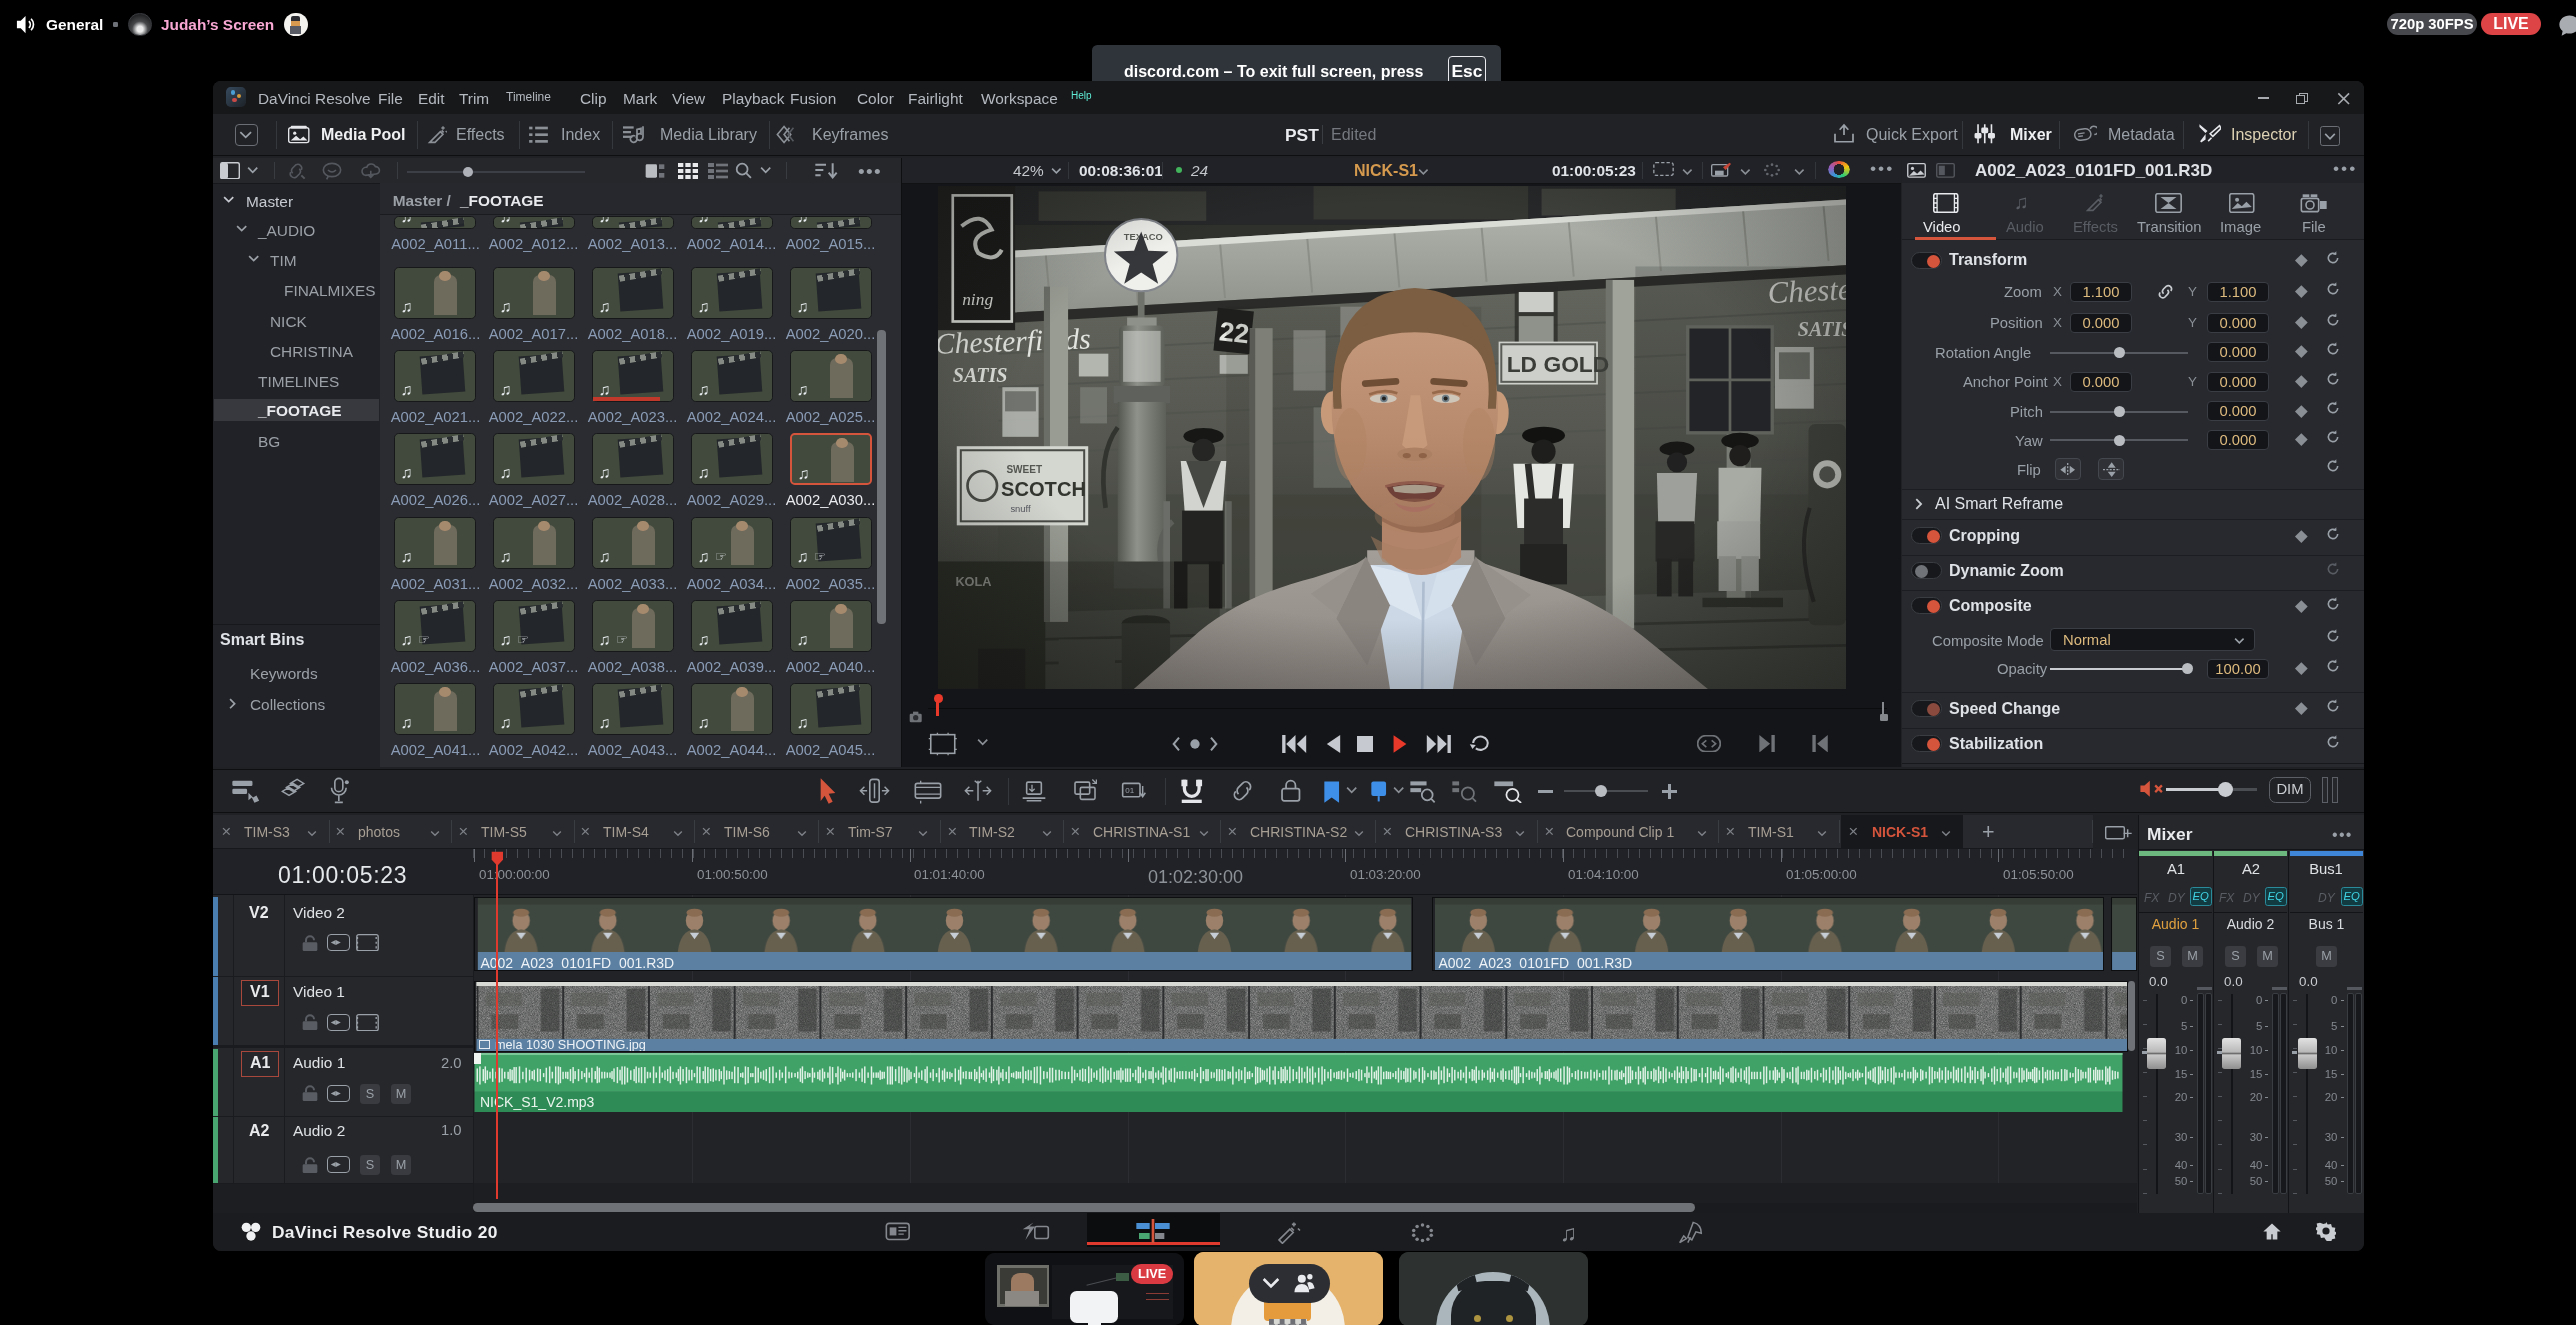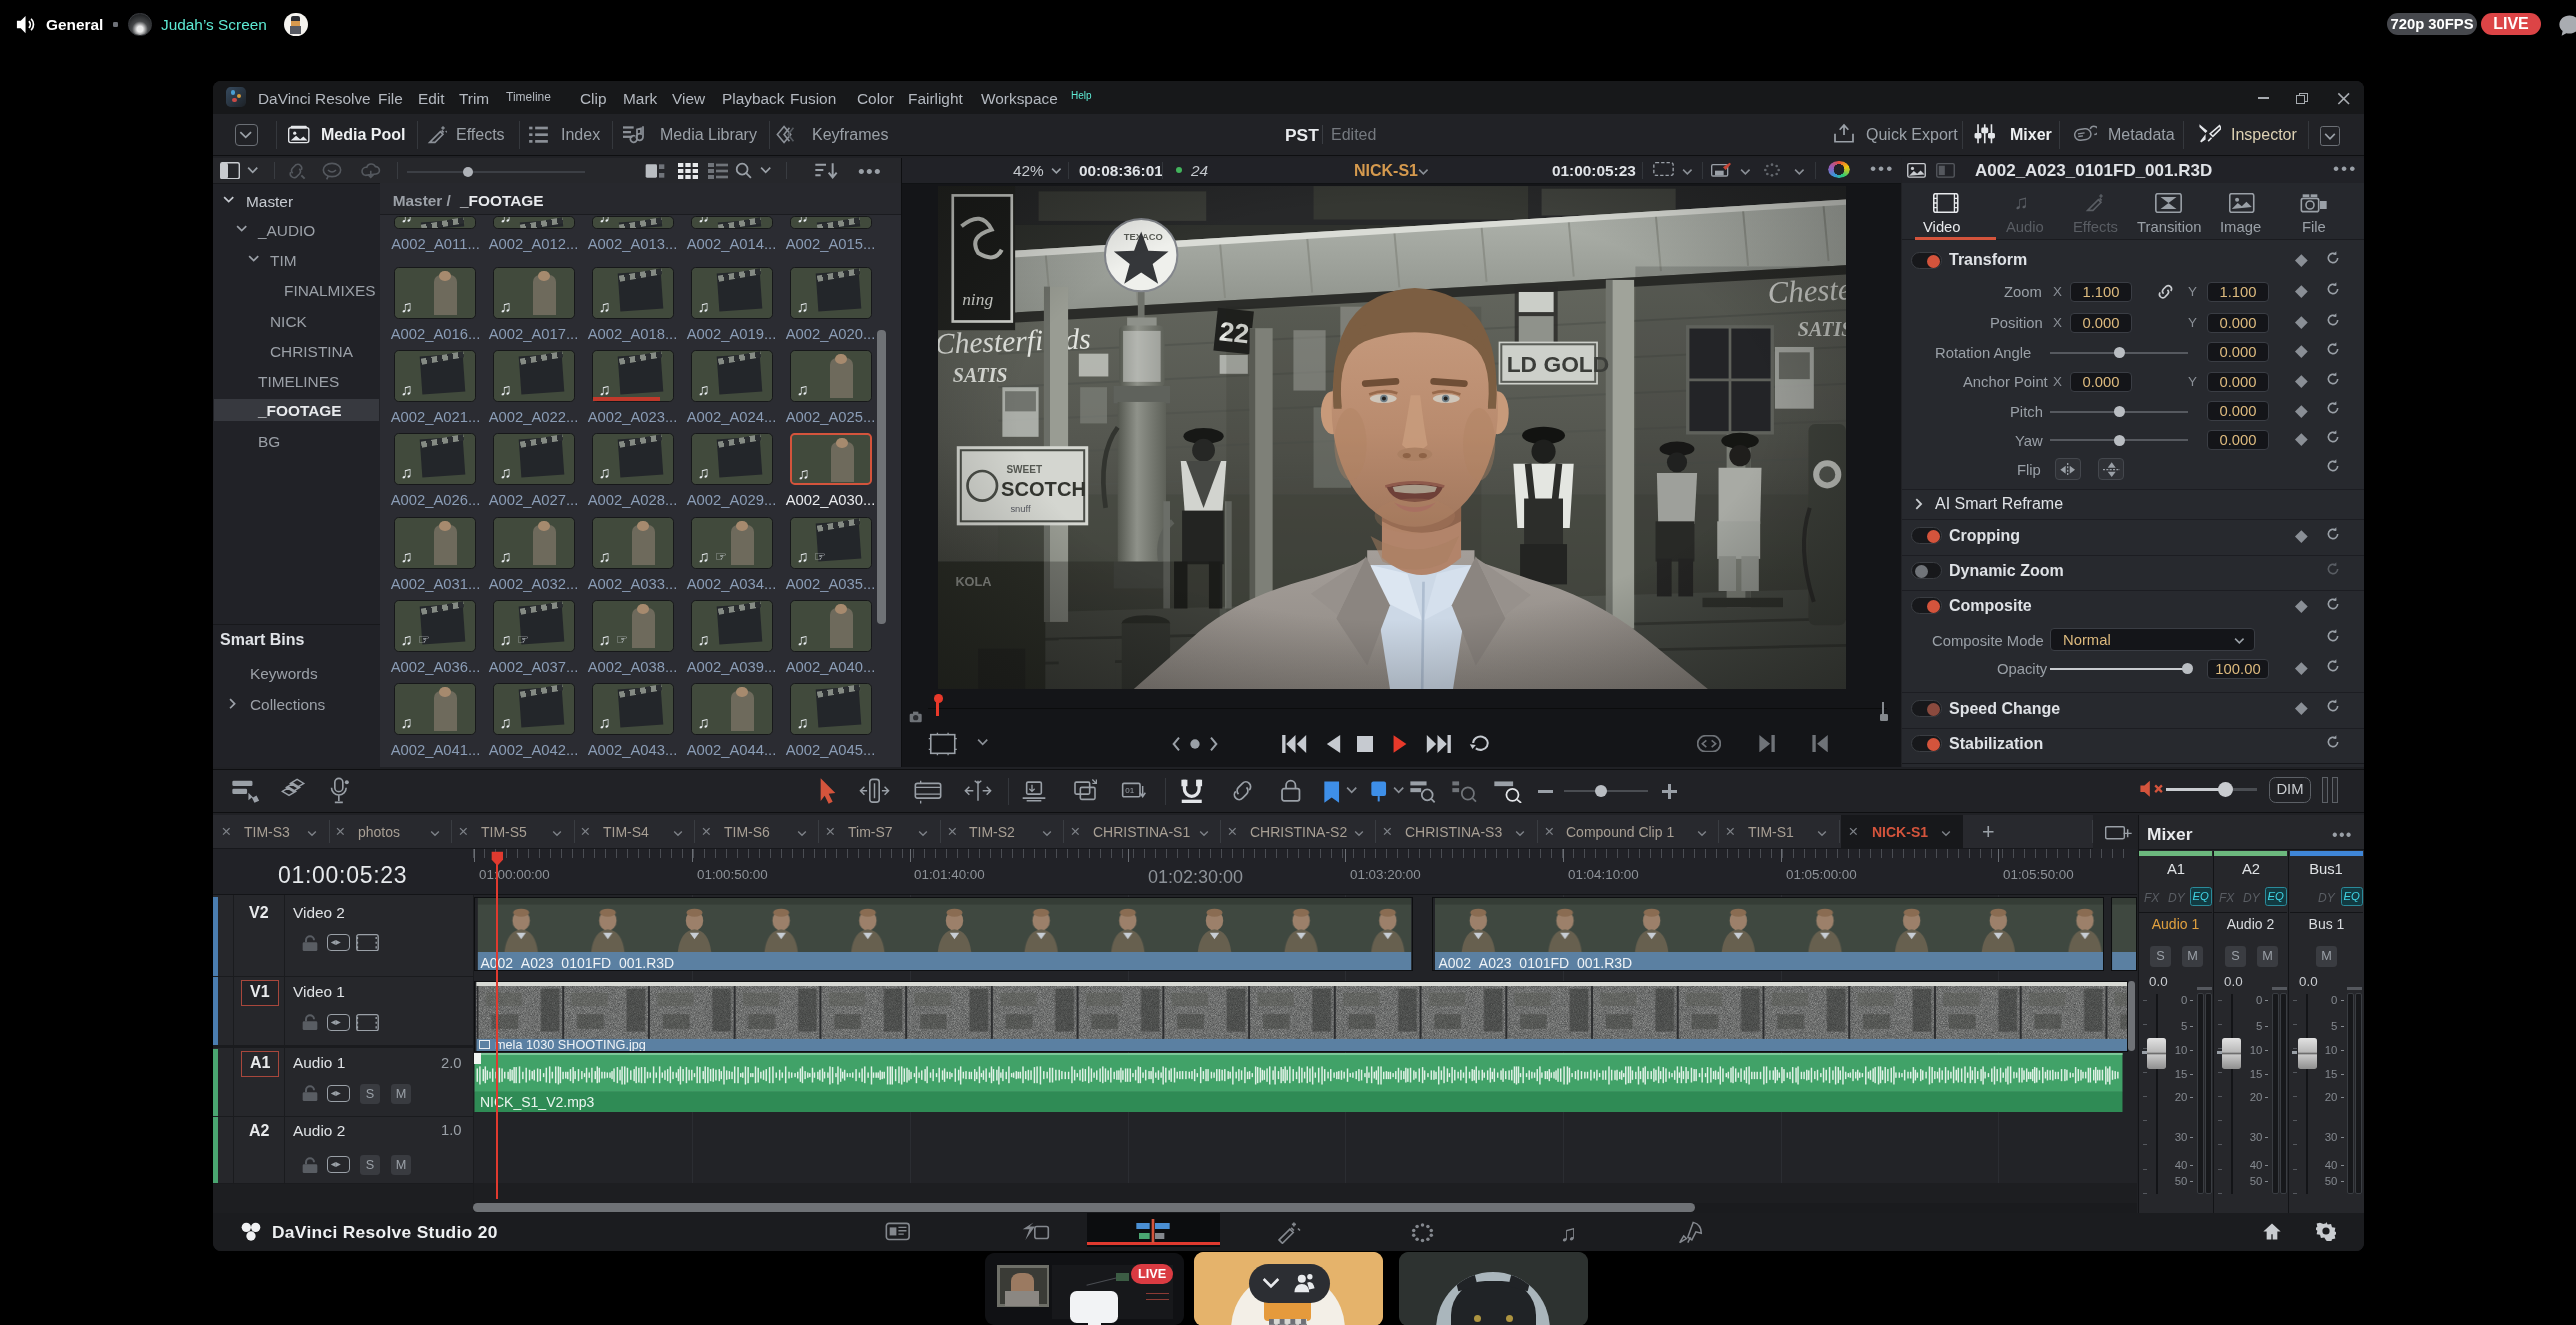--- a/index.html
+++ b/index.html
@@ -16,34 +16,38 @@
 
   <div class="abs" id="topbar" style="left:0;top:0;width:2576px;height:50px;background:#000;">
     <svg class="abs" style="left:14.8px;top:13.4px;" width="23" height="23" viewBox="0 0 24 24" fill="#fff">
       <path d="M11 3 L6 8 H2 v8 h4 l5 5 z"></path>
       <path d="M14.5 8.5 a5 5 0 0 1 0 7" stroke="#fff" stroke-width="1.8" fill="none"></path>
       <path d="M16.8 6 a8.5 8.5 0 0 1 0 12" stroke="#fff" stroke-width="1.8" fill="none"></path>
     </svg>
     <div class="txt" style="left:46px;top:16px;font-size:15.4px;font-weight:bold;color:#fff;">General</div>
     <div class="abs" style="left:113px;top:22px;width:4.7px;height:4.7px;background:#6e7178;border-radius:1.3px;"></div>
     <div class="abs" style="left:128px;top:12.7px;width:23.5px;height:23.5px;border-radius:50%;background:radial-gradient(circle at 50% 72%, #e9e9e9 16%, #46484a 42%, #232527 75%);border:0.7px solid #3a3c40;"></div>
-    <div class="txt" style="left:161px;top:16px;font-size:15.4px;font-weight:normal;color:#5eead4;">Judah’s Screen</div>
+    <div class="txt" style="left:161px;top:16px;font-size:15.4px;font-weight:bold;color:#f9a8d4;">Judah’s Screen</div>
     <div class="abs" style="left:284px;top:12.7px;width:23.5px;height:23.5px;border-radius:50%;background:#f5f3ef;overflow:hidden;">
       <div class="abs" style="left:7.4px;top:3.4px;width:8.7px;height:5.4px;background:#2b2d33;border-radius:2px 2px 0 0;"></div>
       <div class="abs" style="left:7.4px;top:8px;width:8.7px;height:5.4px;background:#d89a4e;"></div>
       <div class="abs" style="left:6px;top:13.4px;width:11.4px;height:8px;background:#585b63;"></div>
     </div>
 
     <div class="abs" style="left:2387px;top:13.4px;width:90px;height:22px;background:#46484d;border-radius:11.4px;text-align:center;line-height:22px;font-size:14.8px;font-weight:bold;color:#fff;white-space:nowrap;">720p 30FPS</div>
     <div class="abs" style="left:2481px;top:13.4px;width:60px;height:22px;background:#dc4446;border-radius:11.4px;text-align:center;line-height:22px;font-size:16px;font-weight:bold;color:#fff;">LIVE</div>
     <svg class="abs" style="left:2556px;top:12px;" width="27" height="27" viewBox="0 0 24 24">
       <path d="M12 3 C7 3 3 6.5 3 11 c0 2.3 1.1 4.4 2.9 5.9 L5 21 l4.2-2.1 c0.9 0.2 1.8 0.3 2.8 0.3 5 0 9-3.5 9-8.1 S17 3 12 3z" fill="#a9acb1"></path>
     </svg>
   </div>
 
+  <div class="abs" style="left:1092px;top:45px;width:409px;height:52px;background:#2f333a;border-radius:5.4px;">
+    <div class="txt" style="left:32px;top:18px;font-size:16px;font-weight:bold;color:#fff;">discord.com – To exit full screen, press</div>
+    <div class="abs" style="left:356px;top:10.7px;width:38px;height:31px;border:1.3px solid #e8eaed;border-radius:4px;text-align:center;line-height:29.5px;font-size:17.4px;font-weight:bold;color:#fff;">Esc</div>
+  </div>
 
   <div class="abs" id="win" style="left:213px;top:81px;width:2151px;height:1170px;background:#202125;border-radius:8px;"></div>
 
   <div class="abs" style="left:213px;top:81px;width:2151px;height:34px;background:#17181a;border-radius:8px 8px 0 0;"></div>
   <div class="abs" style="left:226px;top:87px;width:20px;height:20px;border-radius:4.7px;background:linear-gradient(135deg,#364a5e,#1d2126);">
      <div class="abs" style="left:4.7px;top:3.4px;width:4.7px;height:4.7px;border-radius:50%;background:#4a9fd4;"></div>
      <div class="abs" style="left:10.7px;top:6.7px;width:4.7px;height:4.7px;border-radius:50%;background:#d49a3a;"></div>
      <div class="abs" style="left:6px;top:10.7px;width:4.7px;height:4.7px;border-radius:50%;background:#c84a46;"></div>
   </div>
   <div class="txt menu" style="left:258px;top:90px;font-size:15.4px;color:#b4b9c0;">DaVinci Resolve</div>

